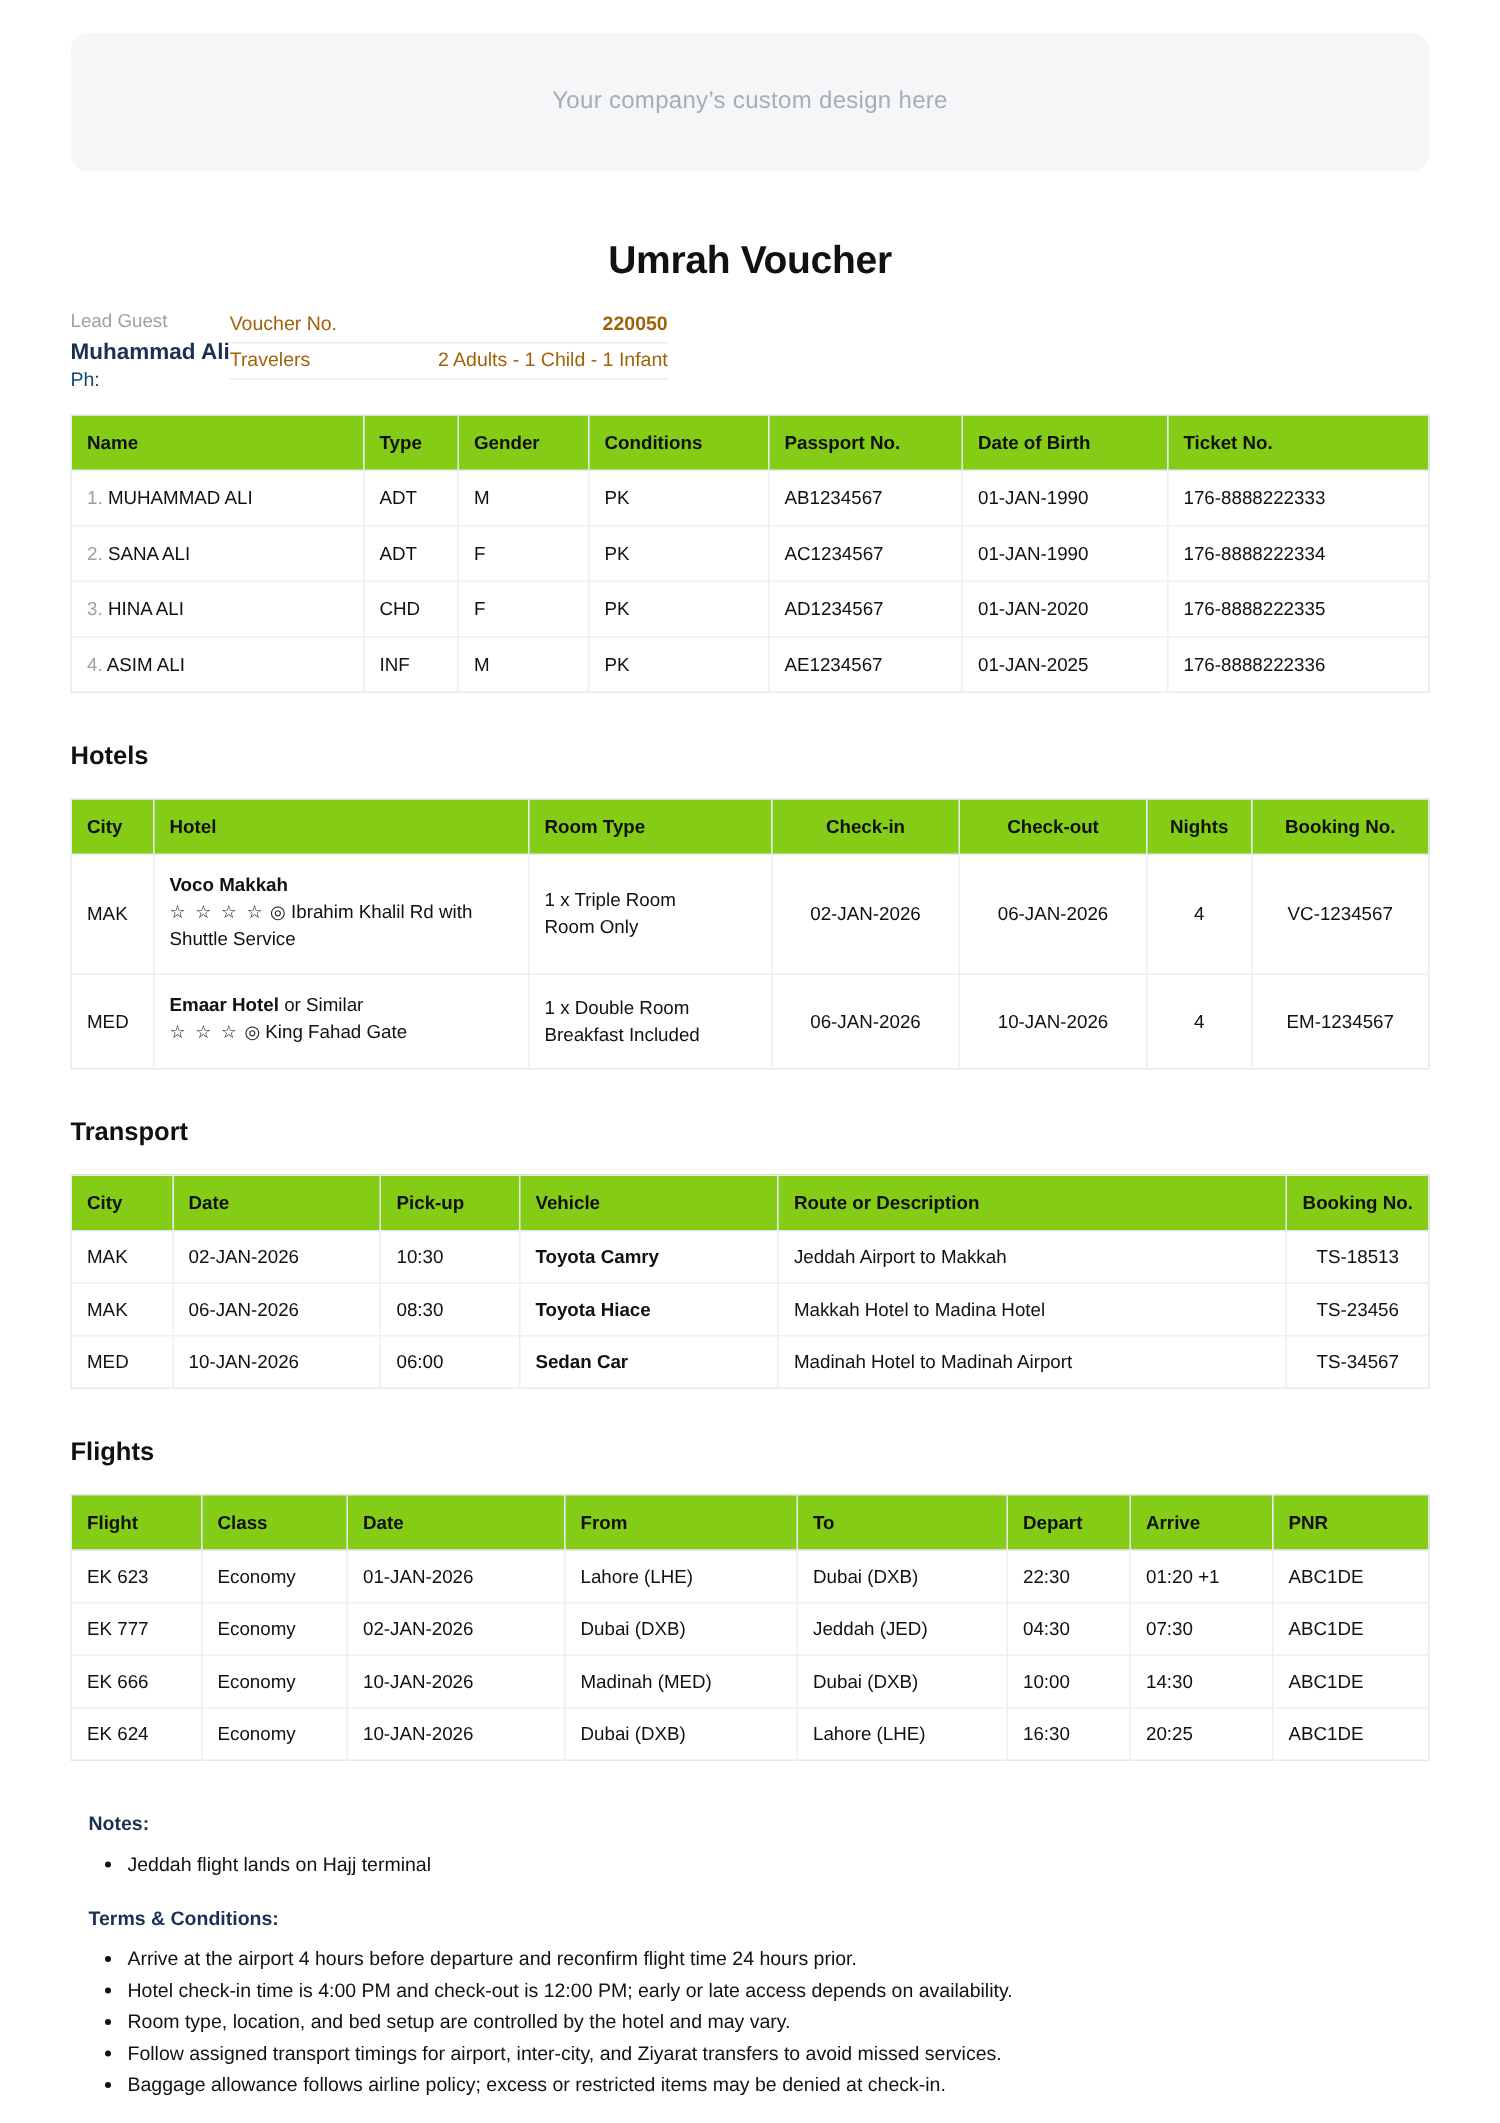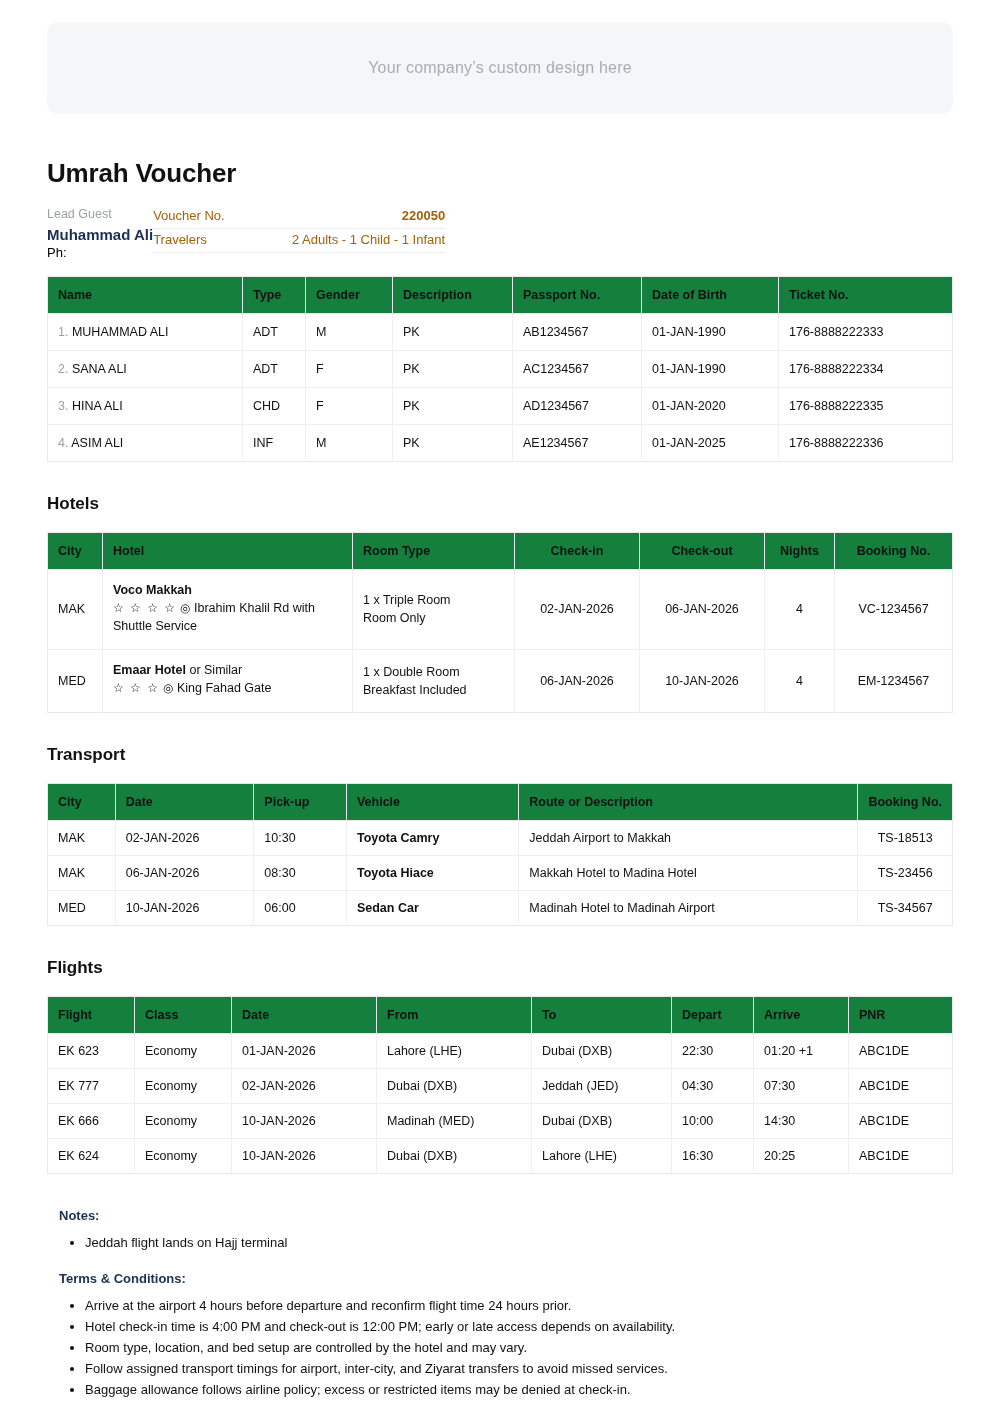--- a/index.html
+++ b/index.html
@@ -27,21 +27,21 @@
     display: flex;
     align-items: center;
     justify-content: center;
     color: #a7adb6;
     font-size: 16px;
     letter-spacing: .2px;
   }
 
   
   .doc-title {
-    text-align: left;
+    text-align: center;
     font-size: 26px;
     font-weight: bold;
     letter-spacing: -0.2px;
     color: #111111;
     margin: 44px 0 0 0;
   }
 
   
   .guest-row {
     display: flex;
@@ -56,21 +56,21 @@
     margin-bottom: 5px;
   }
   .lead-name {
     font-size: 15px;
     font-weight: bold;
     color: #1d3054;
     margin-bottom: 2px;
   }
   .lead-phone {
     font-size: 13px;
-    color: #000000;
+    color: #0c4a6e;
   }
   .guest-right {
     width: 292px;
   }
   .meta-line {
     display: flex;
     justify-content: space-between;
     align-items: baseline;
     font-size: 13px;
     color: #a16207;
@@ -90,21 +90,21 @@
 
   
   table {
     width: 100%;
     border-collapse: collapse;
     font-size: 12.5px;
     background: #fff;
     border: 1px solid #e6e9ef;
   }
   thead th {
-    background: #15803d;
+    background: #84cc16;
     font-weight: bold;
     color: #111;
     text-align: left;
     padding: 11px 10px;
     border-right: 1px solid #e6e9ef;
     border-bottom: 1px solid #e6e9ef;
     white-space: nowrap;
   }
   thead th:last-child { border-right: none; }
   tbody td {
@@ -190,21 +190,21 @@
       </div>
     </div>
   </div>
 
   <table class="t-travelers">
     <thead>
       <tr>
         <th style="width:195px">Name</th>
         <th style="width:63px">Type</th>
         <th style="width:87px">Gender</th>
-        <th style="width:120px">Description</th>
+        <th style="width:120px">Conditions</th>
         <th style="width:129px">Passport No.</th>
         <th style="width:137px">Date of Birth</th>
         <th>Ticket No.</th>
       </tr>
     </thead>
     <tbody>
       <tr>
         <td><span class="rownum">1.</span> <span>MUHAMMAD ALI</span></td>
         <td>ADT</td>
         <td>M</td>

